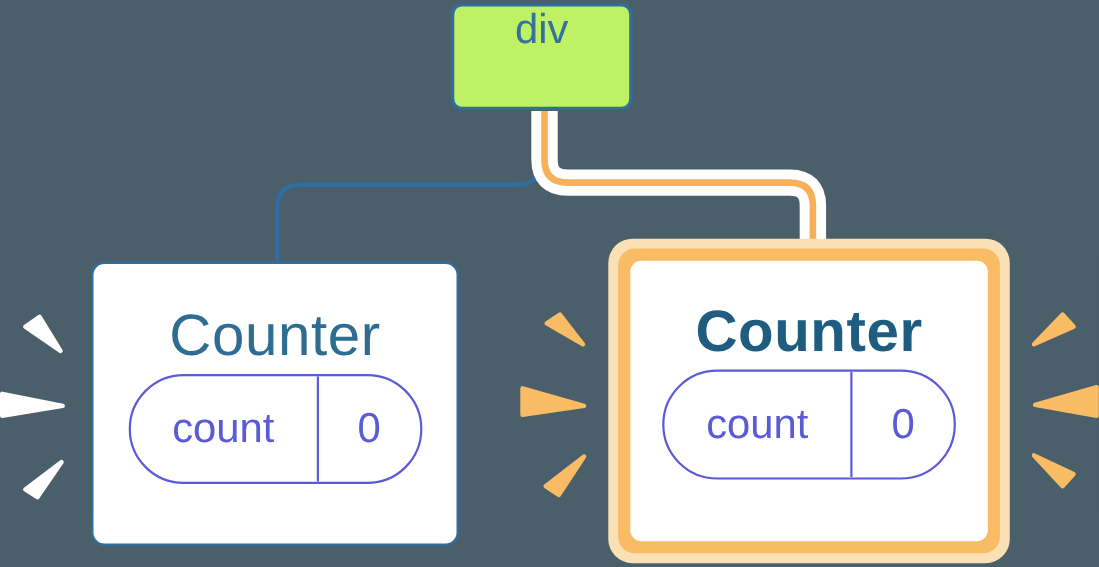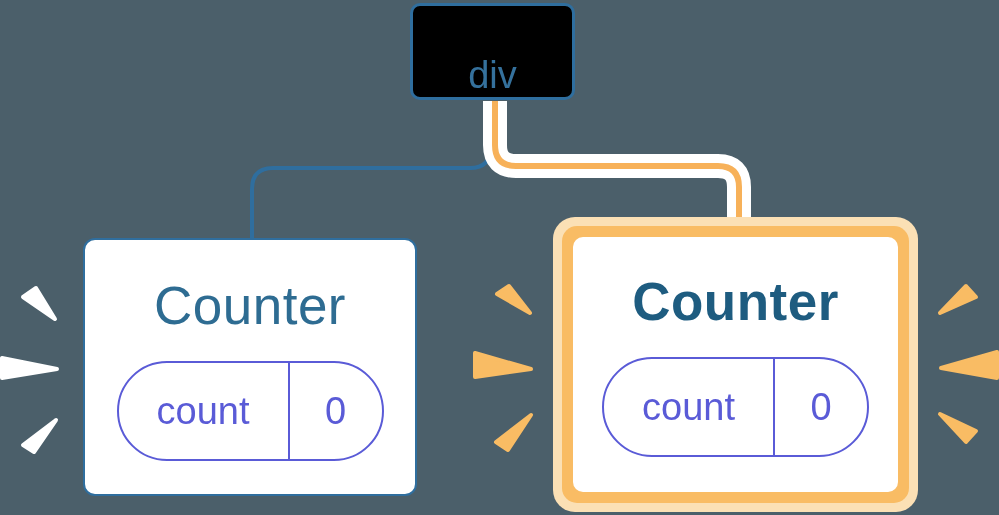--- a/index.html
+++ b/index.html
@@ -9,22 +9,22 @@
     background:#4B5F6A;
     font-family:"Liberation Sans", sans-serif;
     overflow:hidden;
   }
   #wire-layer {
     position:absolute; left:0; top:0; width:999px; height:515px;
     z-index:1;
   }
   .node {
     position:absolute; z-index:2;
-    background:#000000;
-    display:flex; align-items:flex-end; justify-content:center;
+    background:#bef264;
+    display:flex; align-items:flex-start; justify-content:center;
   }
   #root-node {
     left:410px; top:3px; width:165px; height:97px;
     border:3px solid #2F6E9E; border-radius:10px;
   }
   #root-node .node-label {
     font-size:38px; color:#35719C;
   }
   .card {
     display:flex; flex-direction:column; align-items:center;
@@ -52,21 +52,21 @@
   }
   .card-title {
     font-size:53px; line-height:44px;
     color:#2E6C92;
     letter-spacing:0.5px;
   }
   #right-card .card-title {
     font-weight:bold; color:#1E5C80;
   }
   .state-pill {
-    width:267px; height:100px; margin-top:33px;
+    width:267px; height:100px; margin-top:12px;
     border:2.5px solid #5A5BD7; border-radius:60px;
     display:flex; align-items:stretch; overflow:hidden;
     background:#ffffff;
   }
   .state-key-cell {
     flex:1 1 auto;
     display:flex; align-items:center; justify-content:center;
     border-right:2.5px solid #5A5BD7;
   }
   .state-value-cell {

